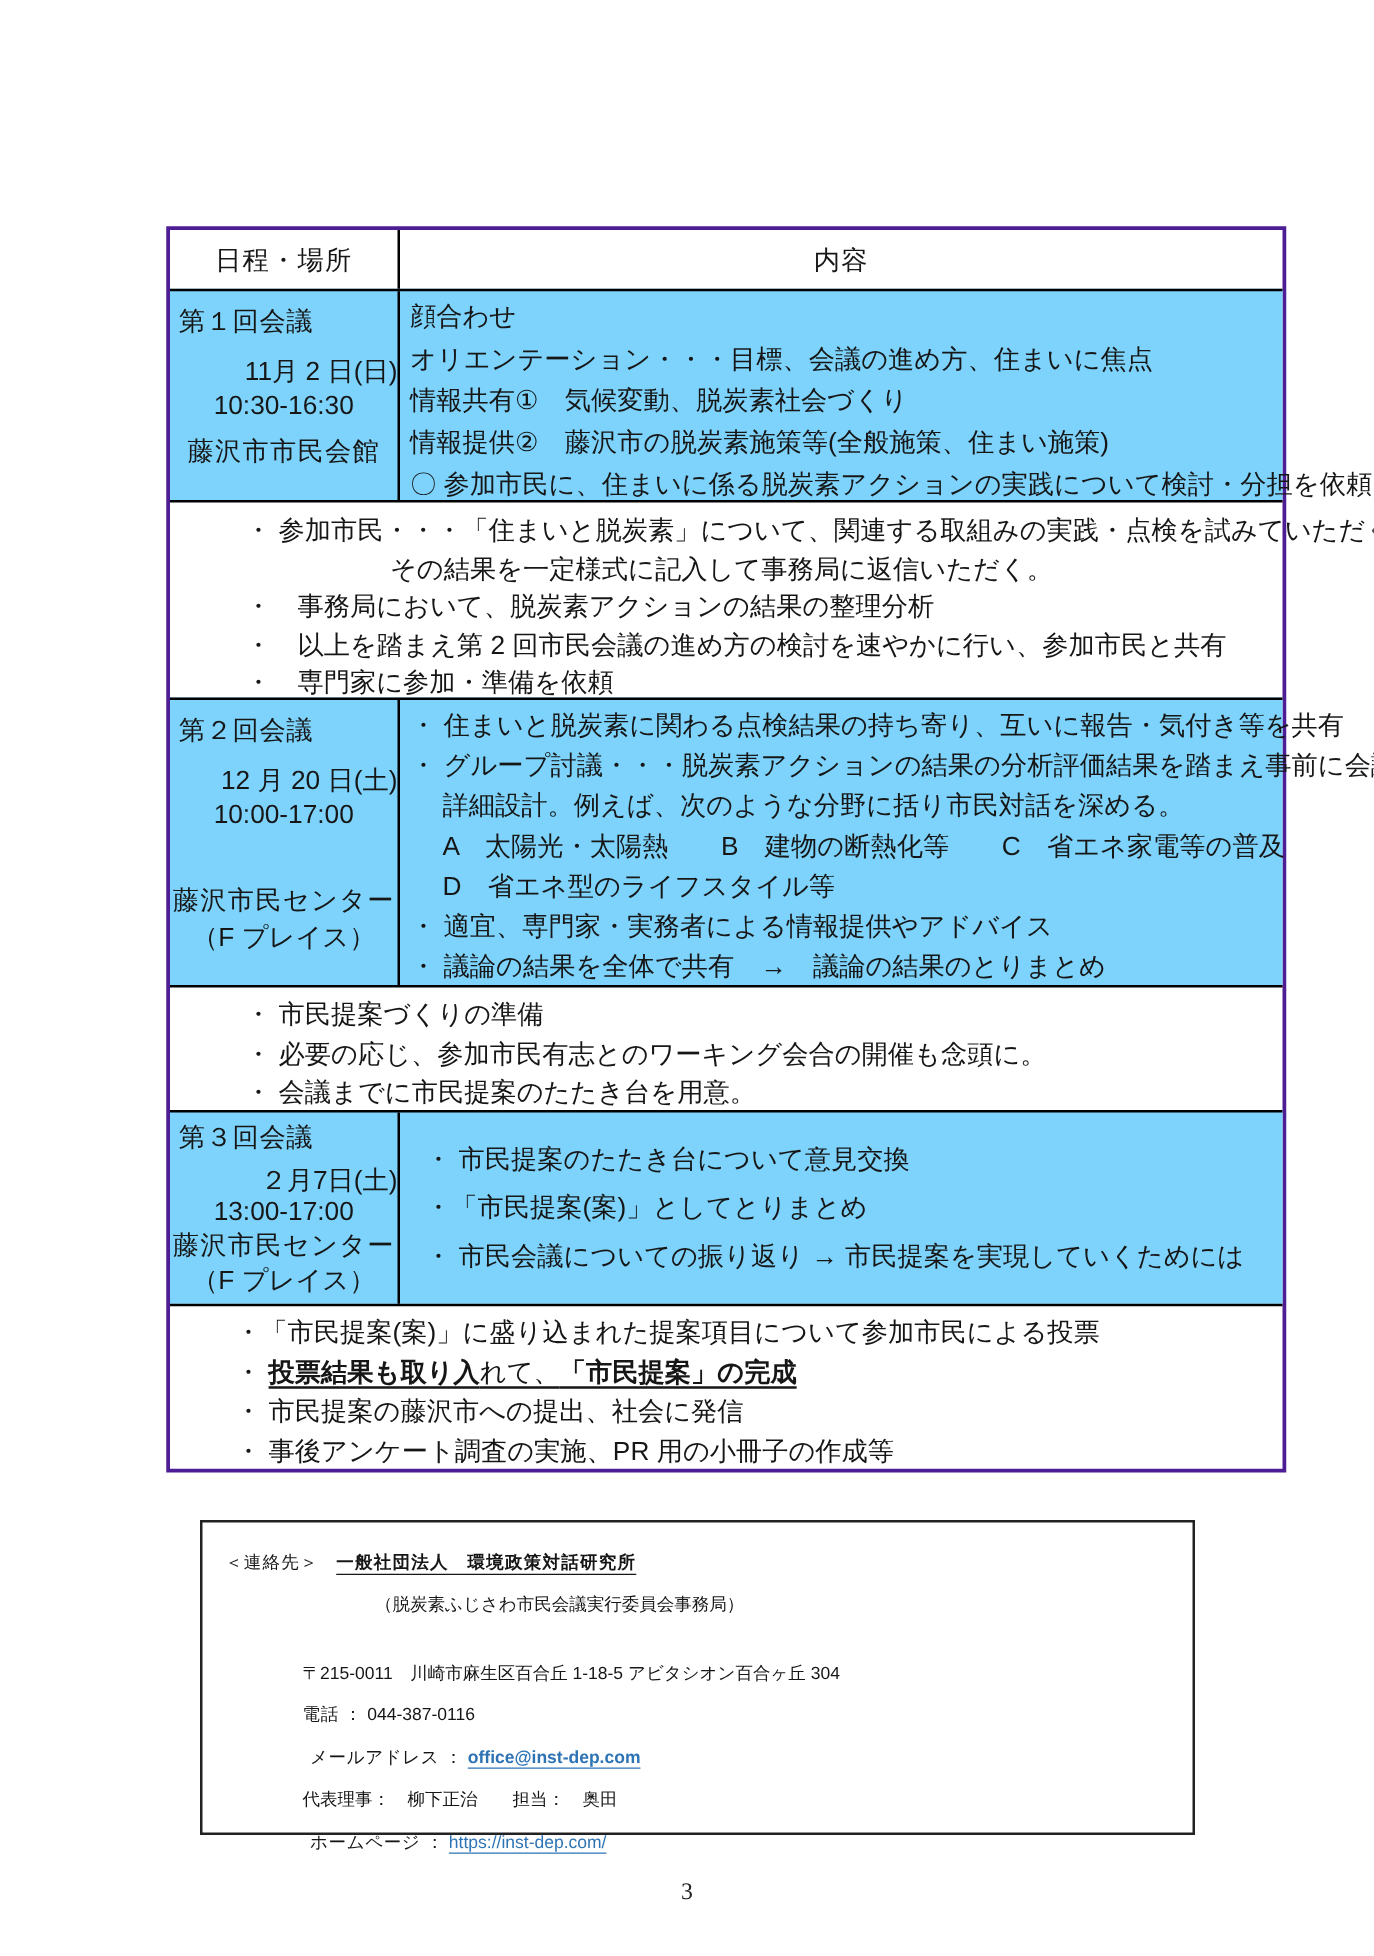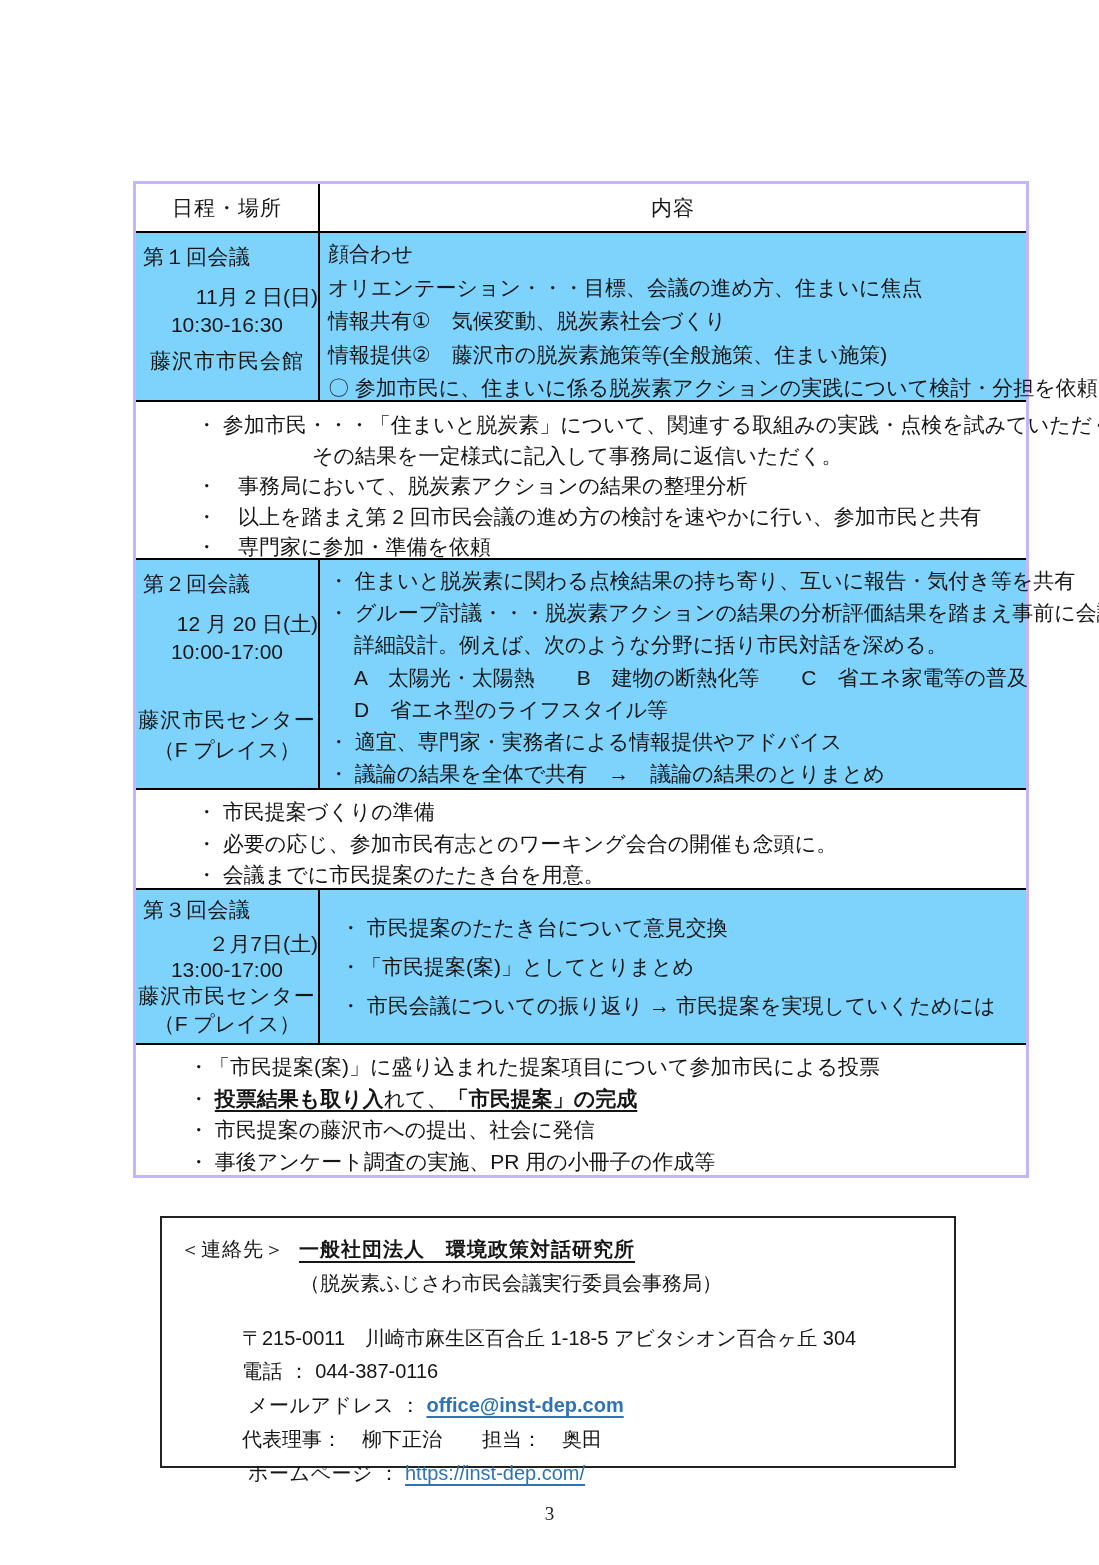--- a/index.html
+++ b/index.html
@@ -7,21 +7,21 @@
   body {
     width: 1099px; height: 1565px;
     position: relative;
     font-family: "Liberation Sans", "DejaVu Sans", sans-serif;
     color: #161616;
   }
 
   
   .dtable {
     position: absolute; left: 133px; top: 181px; width: 896px;
-    border: 3px solid #c4b5fd;
+    border: 3px solid #4c1d95;
     background: #fff;
     font-size: 21px;
   }
   .row { display: flex; border-top: 2px solid #000; }
   .row:first-child { border-top: none; }
   .sched-cell {
     width: 184px; flex: 0 0 184px;
     border-right: 2px solid #000;
   }
   .content-cell { flex: 1 1 auto; min-width: 0; }
@@ -78,21 +78,21 @@
   .i3 .merged-cell { padding: 6px 6px 0 52px; }
   .i3 .line { line-height: 31.5px; white-space: nowrap; }
 
   .bu { font-weight: bold; text-decoration: underline; text-underline-offset: 4px; }
   .u  { text-decoration: underline; text-underline-offset: 4px; }
 
   
   .contact-box {
     position: absolute; left: 160px; top: 1216px; width: 796px; height: 252px;
     border: 2px solid #222;
-    font-size: 20px;
+    font-size: 14px;
     padding: 14px 10px 0 18px;
   }
   .c-line1 { display: flex; align-items: baseline; line-height: 34px; }
   .c-label { letter-spacing: 1px; }
   .c-org { font-weight: bold; margin-left: 14px; letter-spacing: 1px;
            text-decoration: underline; text-underline-offset: 5px; }
   .c-sub { margin-left: 120px; line-height: 34px; }
   .c-addr { margin: 22px 0 0 62px; line-height: 32px; }
   .c-row { margin-left: 62px; line-height: 34px; }
   .c-row .lbl { letter-spacing: 0.5px; }

